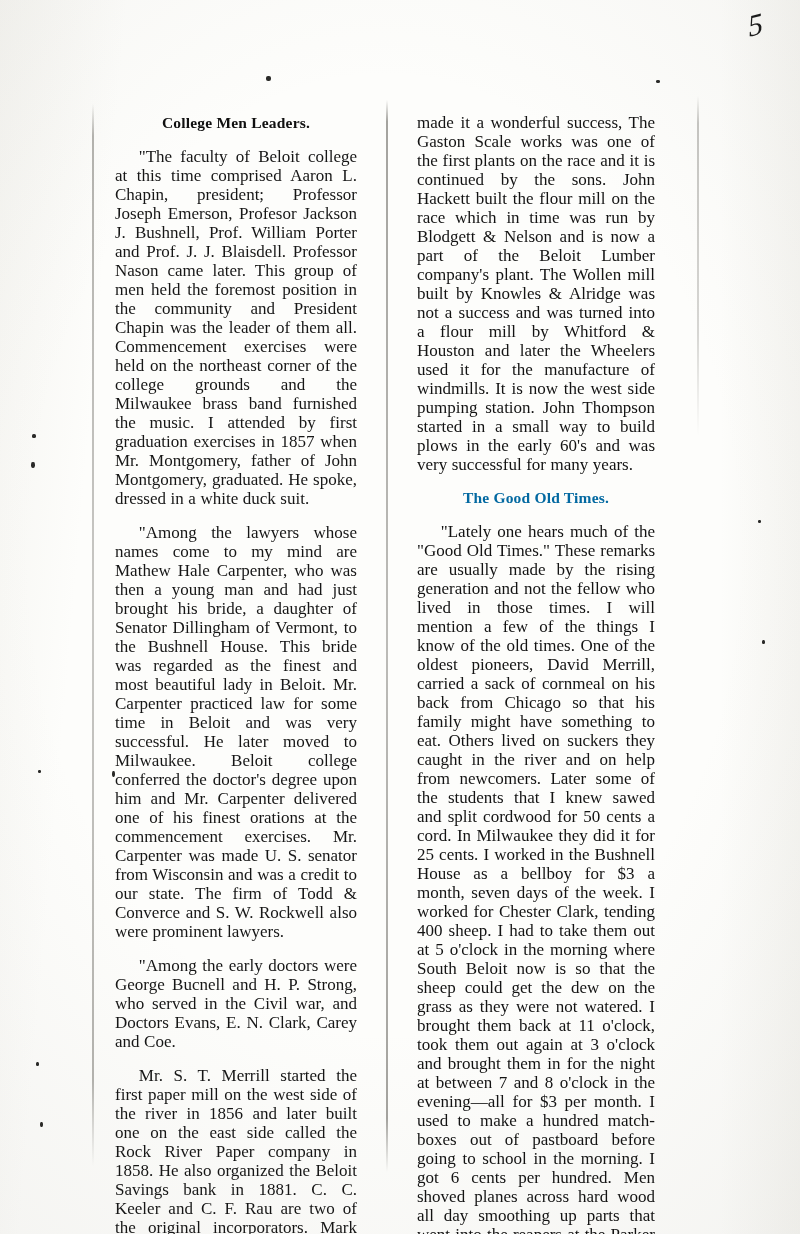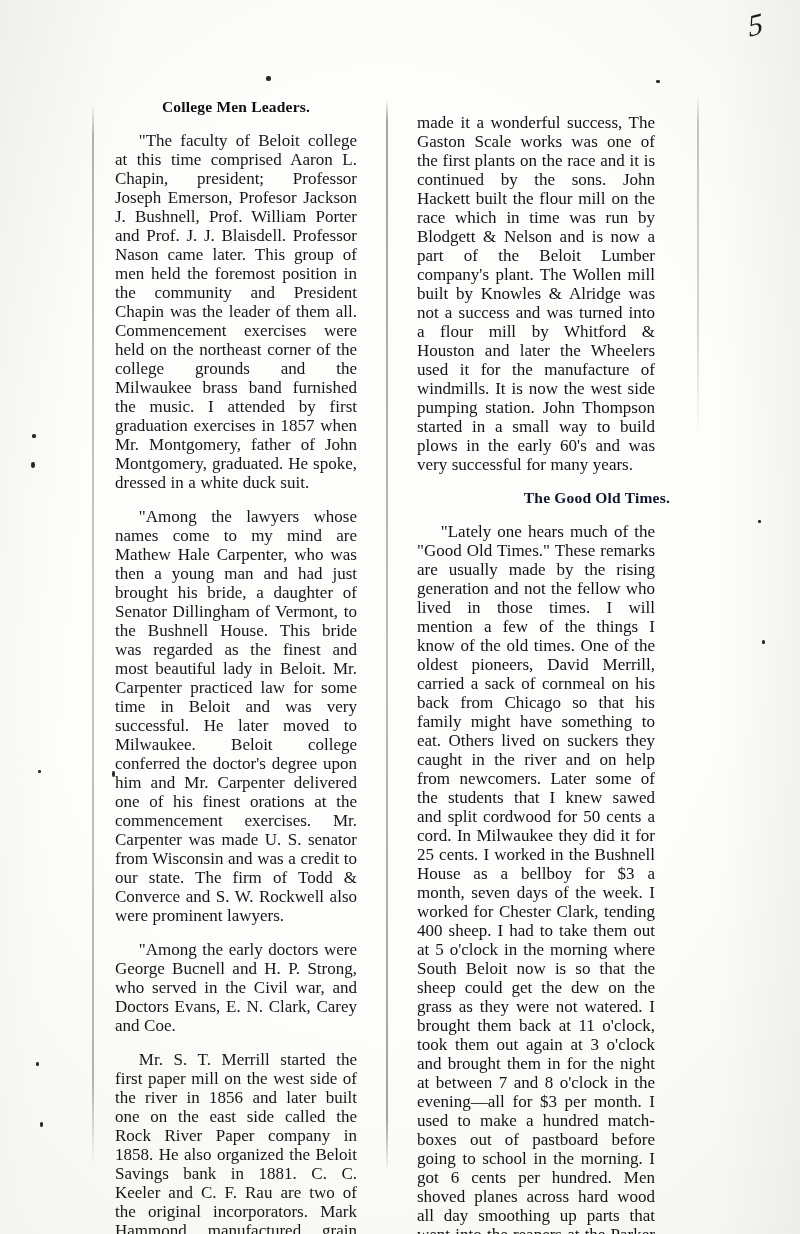--- a/index.html
+++ b/index.html
@@ -97,34 +97,34 @@
       rgba(115,113,107,0.40) 8%,
       rgba(115,113,107,0.28) 70%,
       rgba(120,118,112,0.0) 100%);
   }
 
   h2.headline {
     font-family: "Liberation Serif", "DejaVu Serif", serif;
     font-size: 15.5px;
     font-weight: bold;
     text-align: center;
-    margin: 0 0 3px 0;
+    margin: 16px 0 3px 0;
     padding: 0;
     letter-spacing: 0.2px;
     color: #101010;
   }
   h2.subhead {
     font-family: "Liberation Serif", "DejaVu Serif", serif;
     font-size: 15.5px;
     font-weight: bold;
-    text-align: right;
+    text-align: center;
     margin: 5px 0 3px 0;
     padding: 0;
     letter-spacing: 0.2px;
-    color: #0f172a;
+    color: #0369a1;
   }
 
   p.para {
     margin: 15px;
     padding: 0;
     font-size: 17px;
     line-height: 19px;
     text-align: justify;
     text-indent: 1.4em;
     color: #161616;

